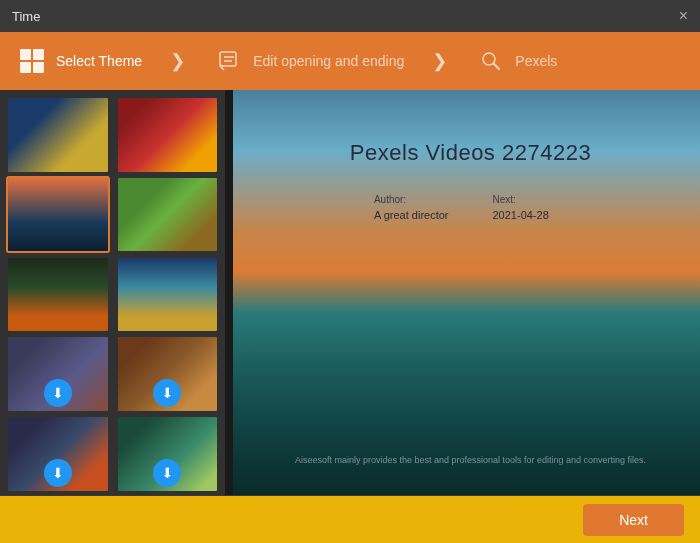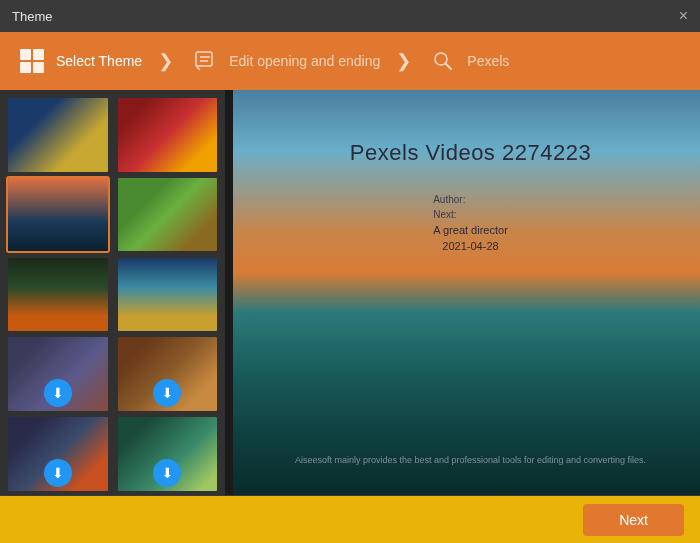--- a/index.html
+++ b/index.html
@@ -33,21 +33,21 @@
       line-height: 1;
     }
 
     
     .step-bar {
       background: #e07830;
       height: 58px;
       display: flex;
       align-items: center;
       padding: 0 16px;
-      gap: 0;
+      gap: 12px;
     }
     .step {
       display: flex;
       align-items: center;
       gap: 8px;
       color: #fff;
       font-size: 14px;
       font-weight: 500;
       white-space: nowrap;
     }
@@ -167,32 +167,31 @@
     }
     .preview-title {
       color: #2a2a3a;
       font-size: 22px;
       font-weight: 400;
       letter-spacing: 0.5px;
       margin-bottom: 28px;
     }
     .preview-meta {
       display: grid;
-      grid-template-columns: 1fr;
+      grid-template-columns: 1fr 1fr;
       gap: 4px 44px;
       font-size: 11px;
     }
     .meta-label {
       color: #3a3a4a;
       font-size: 10px;
     }
     .meta-value {
       color: #2a2a3a;
       font-size: 11px;
-      text-align: center;
     }
     .preview-footer-text {
       position: absolute;
       bottom: 30px;
       left: 0; right: 0;
       text-align: center;
       font-size: 9px;
       color: rgba(200,200,220,0.6);
     }
 
@@ -226,21 +225,21 @@
     .t6 { background: linear-gradient(180deg, #1a3a6a 0%, #3a8aa0 40%, #c8a030 80%); }
     .t7 { background: linear-gradient(135deg, #3a3a5a 20%, #5a5a8a 60%, #8a4a3a 100%); }
     .t8 { background: linear-gradient(135deg, #6a3a1a 20%, #8a5a2a 50%, #c88a40 80%); }
     .t9 { background: linear-gradient(135deg, #2a2a4a 20%, #3a4a6a 50%, #c85020 80%); }
     .t10 { background: linear-gradient(135deg, #1a4a3a 20%, #3a8a6a 60%, #a0c860 90%); }
   </style>
 </head>
 <body>
 
 <div class="title-bar">
-  <span class="title-bar-title">Theme</span>
+  <span class="title-bar-title">Time</span>
   <button class="title-bar-close">×</button>
 </div>
 
 <div class="step-bar">
   <div class="step">
     <div class="step-icon">
       <svg width="28" height="28" viewBox="0 0 28 28" fill="none">
         <rect x="2" y="2" width="11" height="11" rx="1" fill="white" opacity="0.9"></rect>
         <rect x="15" y="2" width="11" height="11" rx="1" fill="white" opacity="0.9"></rect>
         <rect x="2" y="15" width="11" height="11" rx="1" fill="white" opacity="0.9"></rect>

